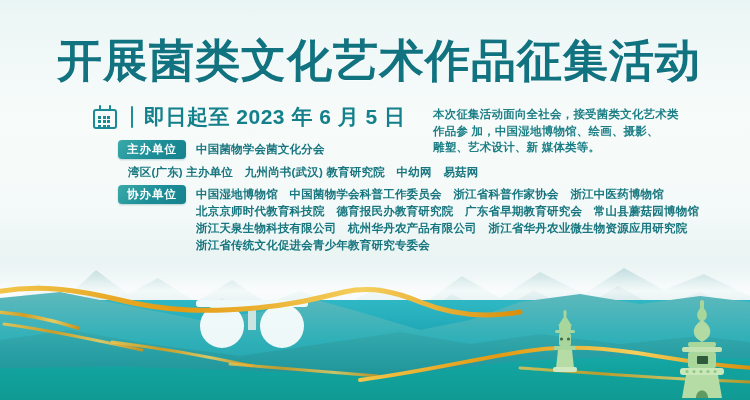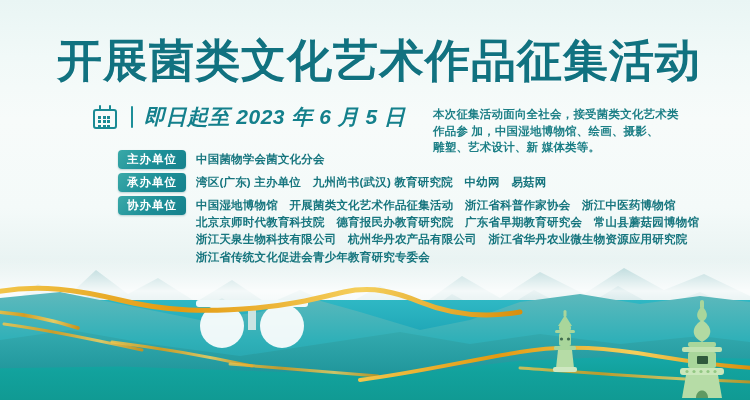--- a/index.html
+++ b/index.html
@@ -56,31 +56,31 @@
     position:absolute;left:0;top:4px;width:24px;height:20px;
     border:2px solid #1a8a94;border-radius:3px;box-sizing:border-box;background:transparent;
   }
   .cal-icon .tab{position:absolute;top:0px;width:2px;height:6px;background:#1a8a94;border-radius:1px;}
   .cal-icon .tab.l{left:6px;}
   .cal-icon .tab.r{left:16px;}
   .cal-icon .dots{position:absolute;left:5px;top:11px;width:15px;display:flex;flex-wrap:wrap;gap:1.5px;}
   .cal-icon .dots i{display:block;width:3px;height:3px;background:#1a8a94;}
   .divider{width:2px;height:22px;background:#1d8f99;margin:0 11px 0 12px;border-radius:1px;}
   .datetext{
-    font-size:21px;font-weight:bold;color:#14808c;white-space:nowrap;letter-spacing:.5px;font-style:italic;
+    font-size:21px;font-weight:bold;color:#14808c;white-space:nowrap;letter-spacing:.5px;
   }
 
   .desc{
     position:absolute;left:433px;top:106px;width:285px;
     font-size:11.5px;line-height:16.5px;color:#1c7f86;font-weight:bold;
     letter-spacing:.2px;
   }
   .desc div{white-space:nowrap;}
 
-  .orgs{position:absolute;left:118px;top:150px;width:600px;}
+  .orgs{position:absolute;left:118px;top:140px;width:600px;}
   .org-row{display:flex;align-items:flex-start;margin-bottom:4px;}
   .badge{
     flex:0 0 auto;display:inline-block;
     padding:2px 9px 3px 9px;border-radius:4px;
     background:linear-gradient(135deg,#3aa9a8 0%,#1d8f98 52%,#16818c 100%);
     color:#ffffff;font-size:11.5px;font-weight:bold;line-height:14px;letter-spacing:1px;
     box-shadow:0 1px 2px rgba(10,90,100,.25);
     white-space:nowrap;
   }
   .org-names{margin-left:10px;padding-top:1px;}
@@ -251,30 +251,29 @@
     <div class="orgs">
 
       <div class="org-row">
         <span class="badge">主办单位</span>
         <span class="org-names">
           <div>中国菌物学会菌文化分会</div>
         </span>
       </div>
 
       <div class="org-row">
-        <span class="badge">承办单位</span>
         <span class="org-names">
           <div>湾区(广东) 主办单位　九州尚书(武汉) 教育研究院　中幼网　易菇网</div>
         </span>
       </div>
 
       <div class="org-row co">
         <span class="badge">协办单位</span>
         <span class="org-names">
-          <div>中国湿地博物馆　开展菌类文化艺术作品征集活动　浙江省科普作家协会　浙江中医药博物馆</div>
+          <div>中国湿地博物馆　中国菌物学会科普工作委员会　浙江省科普作家协会　浙江中医药博物馆</div>
           <div>北京京师时代教育科技院　德育报民办教育研究院　广东省早期教育研究会　常山县蘑菇园博物馆</div>
           <div>浙江天泉生物科技有限公司　杭州华丹农产品有限公司　浙江省华丹农业微生物资源应用研究院</div>
           <div>浙江省传统文化促进会青少年教育研究专委会</div>
         </span>
       </div>
 
     </div>
   </div>
 </div>
 

